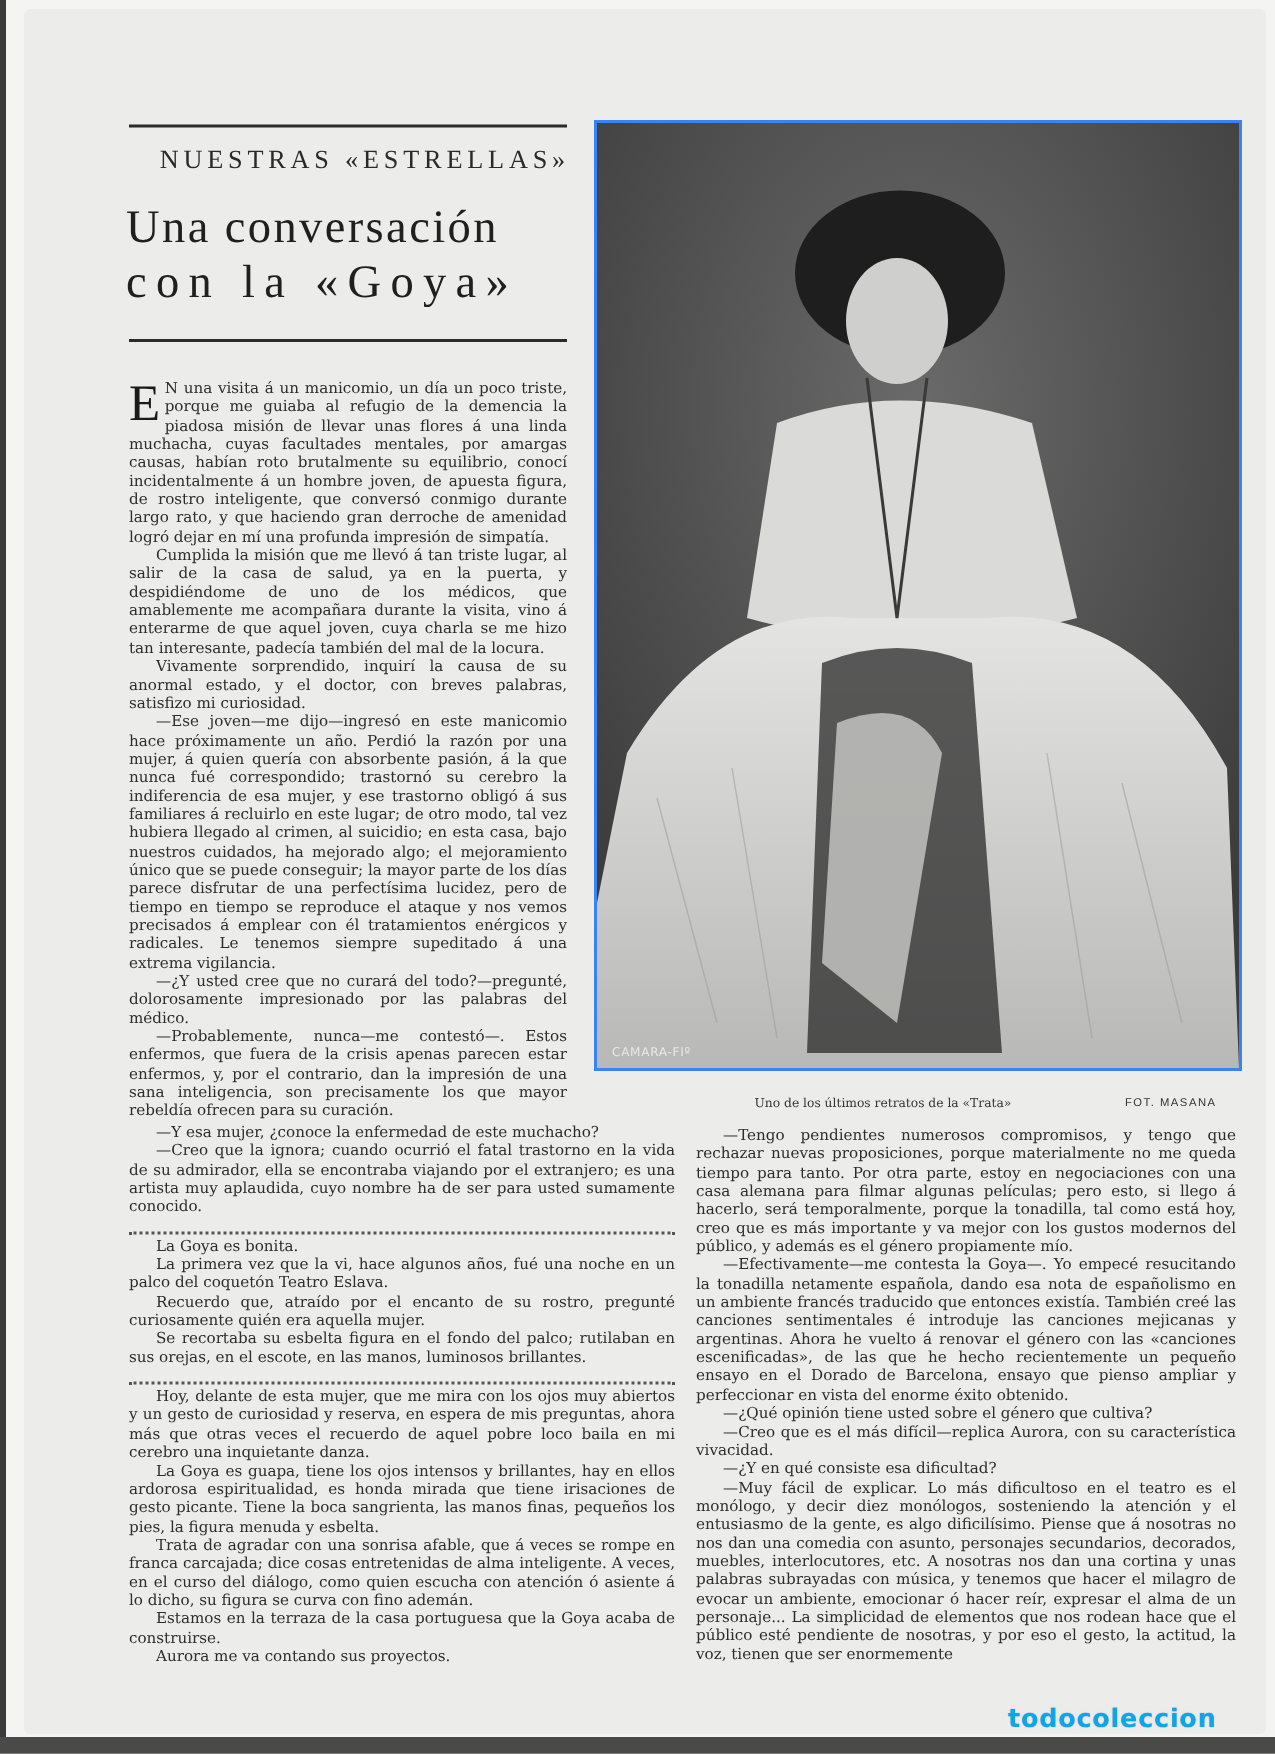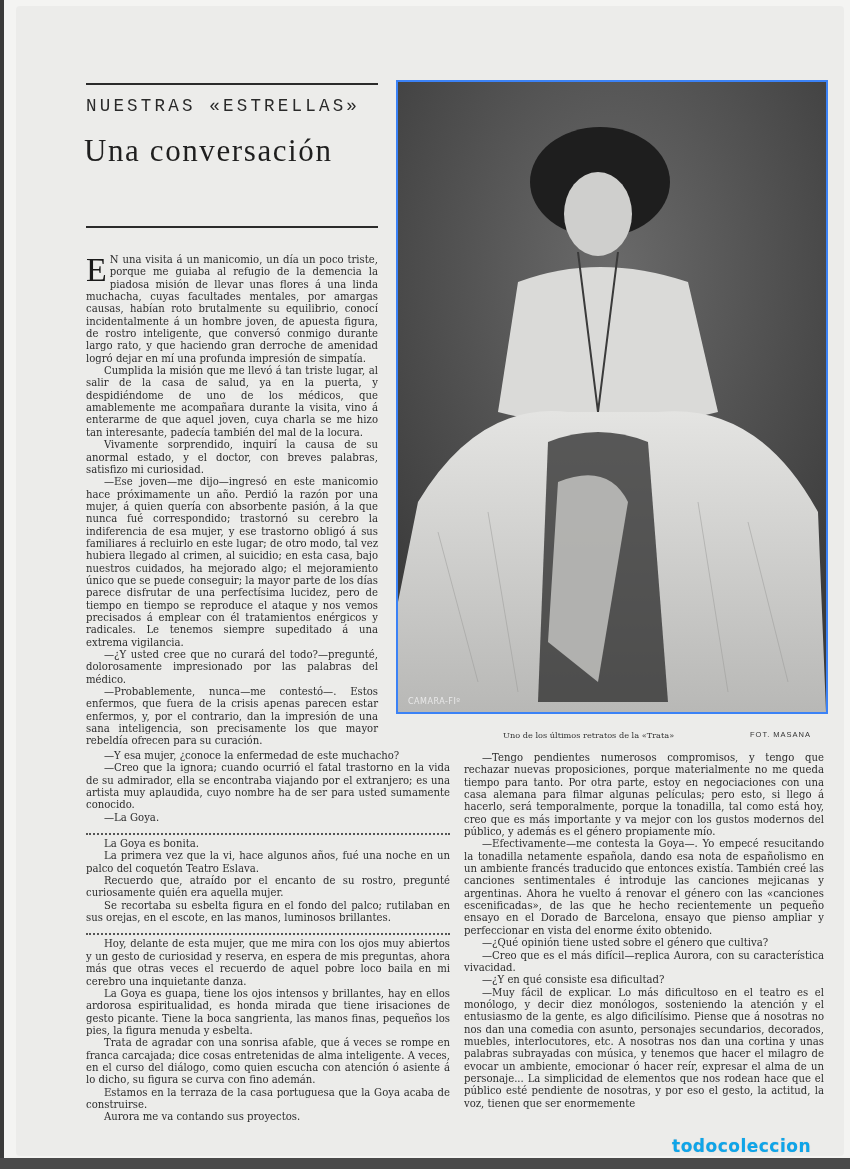--- a/index.html
+++ b/index.html
@@ -1,20 +1,20 @@
 <!DOCTYPE html>
 <html><head>
   <meta charset="utf-8">
   <style>
     html,body{margin:0;padding:0;}
     body{width:850px;height:1169px;background:#3a3a3a;position:relative;overflow:hidden;font-family:"DejaVu Serif",serif;}
     .outer{position:absolute;left:4px;top:0;width:846px;height:1160px;background:#f4f4f2;}
     .page{position:absolute;left:16px;top:6px;width:828px;height:1150px;background:#ececea;border-radius:4px;}
     .rule{position:absolute;height:2px;background:#2b2b2b;}
-    .kicker{position:absolute;left:86px;top:96px;width:294px;font-family:Liberation Mono, monospace;font-size:17.5px;letter-spacing:3.2px;color:#2a2a2a;white-space:nowrap;}
+    .kicker{position:absolute;left:86px;top:96px;width:294px;font-family:Liberation Serif, serif;font-size:17.5px;letter-spacing:3.2px;color:#2a2a2a;white-space:nowrap;text-align:right;}
     .headline{position:absolute;left:84px;top:132px;width:300px;font-family:Liberation Serif, serif;font-size:31px;line-height:37px;color:#1f1f1f;letter-spacing:1.6px;}
     .headline .l2{letter-spacing:6.2px;display:block;}
     .col{position:absolute;font-family:"DejaVu Serif",serif;font-size:10.1px;line-height:12.35px;color:#2c2c2c;text-align:justify;}
     .col p{margin:0;text-indent:18px;}
     .col p.noindent{text-indent:0;}
     .dropcap{float:left;font-family:"Liberation Serif",serif;font-size:34px;line-height:28px;margin:2px 3px 0 0;color:#1a1a1a;}
     .dots{height:7px;margin:2px 0 3px 0;border-bottom:2px dotted #555;}
     .photo-frame{position:absolute;left:396px;top:80px;width:428px;height:630px;border:2px solid #3b82f6;background:#5a5a5a;overflow:hidden;}
     .photo-frame svg{display:block;}
     .stamp{position:absolute;left:10px;bottom:6px;font-family:"DejaVu Sans",sans-serif;font-size:8px;color:#e8e8e8;letter-spacing:.5px;}
@@ -26,20 +26,21 @@
 </head>
 <body>
 
 <div class="outer"></div>
 <div class="page"></div>
 
 <div class="rule" style="left:86px;top:83px;width:292px;"></div>
 <div class="kicker">NUESTRAS «ESTRELLAS»</div>
 <div class="headline">
   <span style="display:block;">Una conversación</span>
+  <span class="l2">con la «Goya»</span>
 </div>
 <div class="rule" style="left:86px;top:226px;width:292px;"></div>
 
 <div class="col" style="left:86px;top:254px;width:292px;">
   <p class="noindent"><span class="dropcap">E</span><span>N una visita á un manicomio, un día un poco triste, porque me guiaba al refugio de la demencia la piadosa misión de llevar unas flores á una linda muchacha, cuyas facultades mentales, por amargas causas, habían roto brutalmente su equilibrio, conocí incidentalmente á un hombre joven, de apuesta figura, de rostro inteligente, que conversó conmigo durante largo rato, y que haciendo gran derroche de amenidad logró dejar en mí una profunda impresión de simpatía.</span></p>
   <p>Cumplida la misión que me llevó á tan triste lugar, al salir de la casa de salud, ya en la puerta, y despidiéndome de uno de los médicos, que amablemente me acompañara durante la visita, vino á enterarme de que aquel joven, cuya charla se me hizo tan interesante, padecía también del mal de la locura.</p>
   <p>Vivamente sorprendido, inquirí la causa de su anormal estado, y el doctor, con breves palabras, satisfizo mi curiosidad.</p>
   <p>—Ese joven—me dijo—ingresó en este manicomio hace próximamente un año. Perdió la razón por una mujer, á quien quería con absorbente pasión, á la que nunca fué correspondido; trastornó su cerebro la indiferencia de esa mujer, y ese trastorno obligó á sus familiares á recluirlo en este lugar; de otro modo, tal vez hubiera llegado al crimen, al suicidio; en esta casa, bajo nuestros cuidados, ha mejorado algo; el mejoramiento único que se puede conseguir; la mayor parte de los días parece disfrutar de una perfectísima lucidez, pero de tiempo en tiempo se reproduce el ataque y nos vemos precisados á emplear con él tratamientos enérgicos y radicales. Le tenemos siempre supeditado á una extrema vigilancia.</p>
   <p>—¿Y usted cree que no curará del todo?—pregunté, dolorosamente impresionado por las palabras del médico.</p>
   <p>—Probablemente, nunca—me contestó—. Estos enfermos, que fuera de la crisis apenas parecen estar enfermos, y, por el contrario, dan la impresión de una sana inteligencia, son precisamente los que mayor rebeldía ofrecen para su curación.</p>
@@ -73,21 +74,20 @@
     </g>
   </svg>
   <div class="stamp">CAMARA-FIº</div>
 </div>
 <div class="caption" style="left:503px;">Uno de los últimos retratos de la «Trata»</div>
 <div class="credit">FOT. MASANA</div>
 
 <div class="col" style="left:86px;top:750px;width:364px;">
   <p>—Y esa mujer, ¿conoce la enfermedad de este muchacho?</p>
   <p>—Creo que la ignora; cuando ocurrió el fatal trastorno en la vida de su admirador, ella se encontraba viajando por el extranjero; es una artista muy aplaudida, cuyo nombre ha de ser para usted sumamente conocido.</p>
-  <p>—La Goya.</p>
   <div class="dots"></div>
   <p>La Goya es bonita.</p>
   <p>La primera vez que la vi, hace algunos años, fué una noche en un palco del coquetón Teatro Eslava.</p>
   <p>Recuerdo que, atraído por el encanto de su rostro, pregunté curiosamente quién era aquella mujer.</p>
   <p>Se recortaba su esbelta figura en el fondo del palco; rutilaban en sus orejas, en el escote, en las manos, luminosos brillantes.</p>
   <div class="dots"></div>
   <p>Hoy, delante de esta mujer, que me mira con los ojos muy abiertos y un gesto de curiosidad y reserva, en espera de mis preguntas, ahora más que otras veces el recuerdo de aquel pobre loco baila en mi cerebro una inquietante danza.</p>
   <p>La Goya es guapa, tiene los ojos intensos y brillantes, hay en ellos ardorosa espiritualidad, es honda mirada que tiene irisaciones de gesto picante. Tiene la boca sangrienta, las manos finas, pequeños los pies, la figura menuda y esbelta.</p>
   <p>Trata de agradar con una sonrisa afable, que á veces se rompe en franca carcajada; dice cosas entretenidas de alma inteligente. A veces, en el curso del diálogo, como quien escucha con atención ó asiente á lo dicho, su figura se curva con fino ademán.</p>
   <p>Estamos en la terraza de la casa portuguesa que la Goya acaba de construirse.</p>

